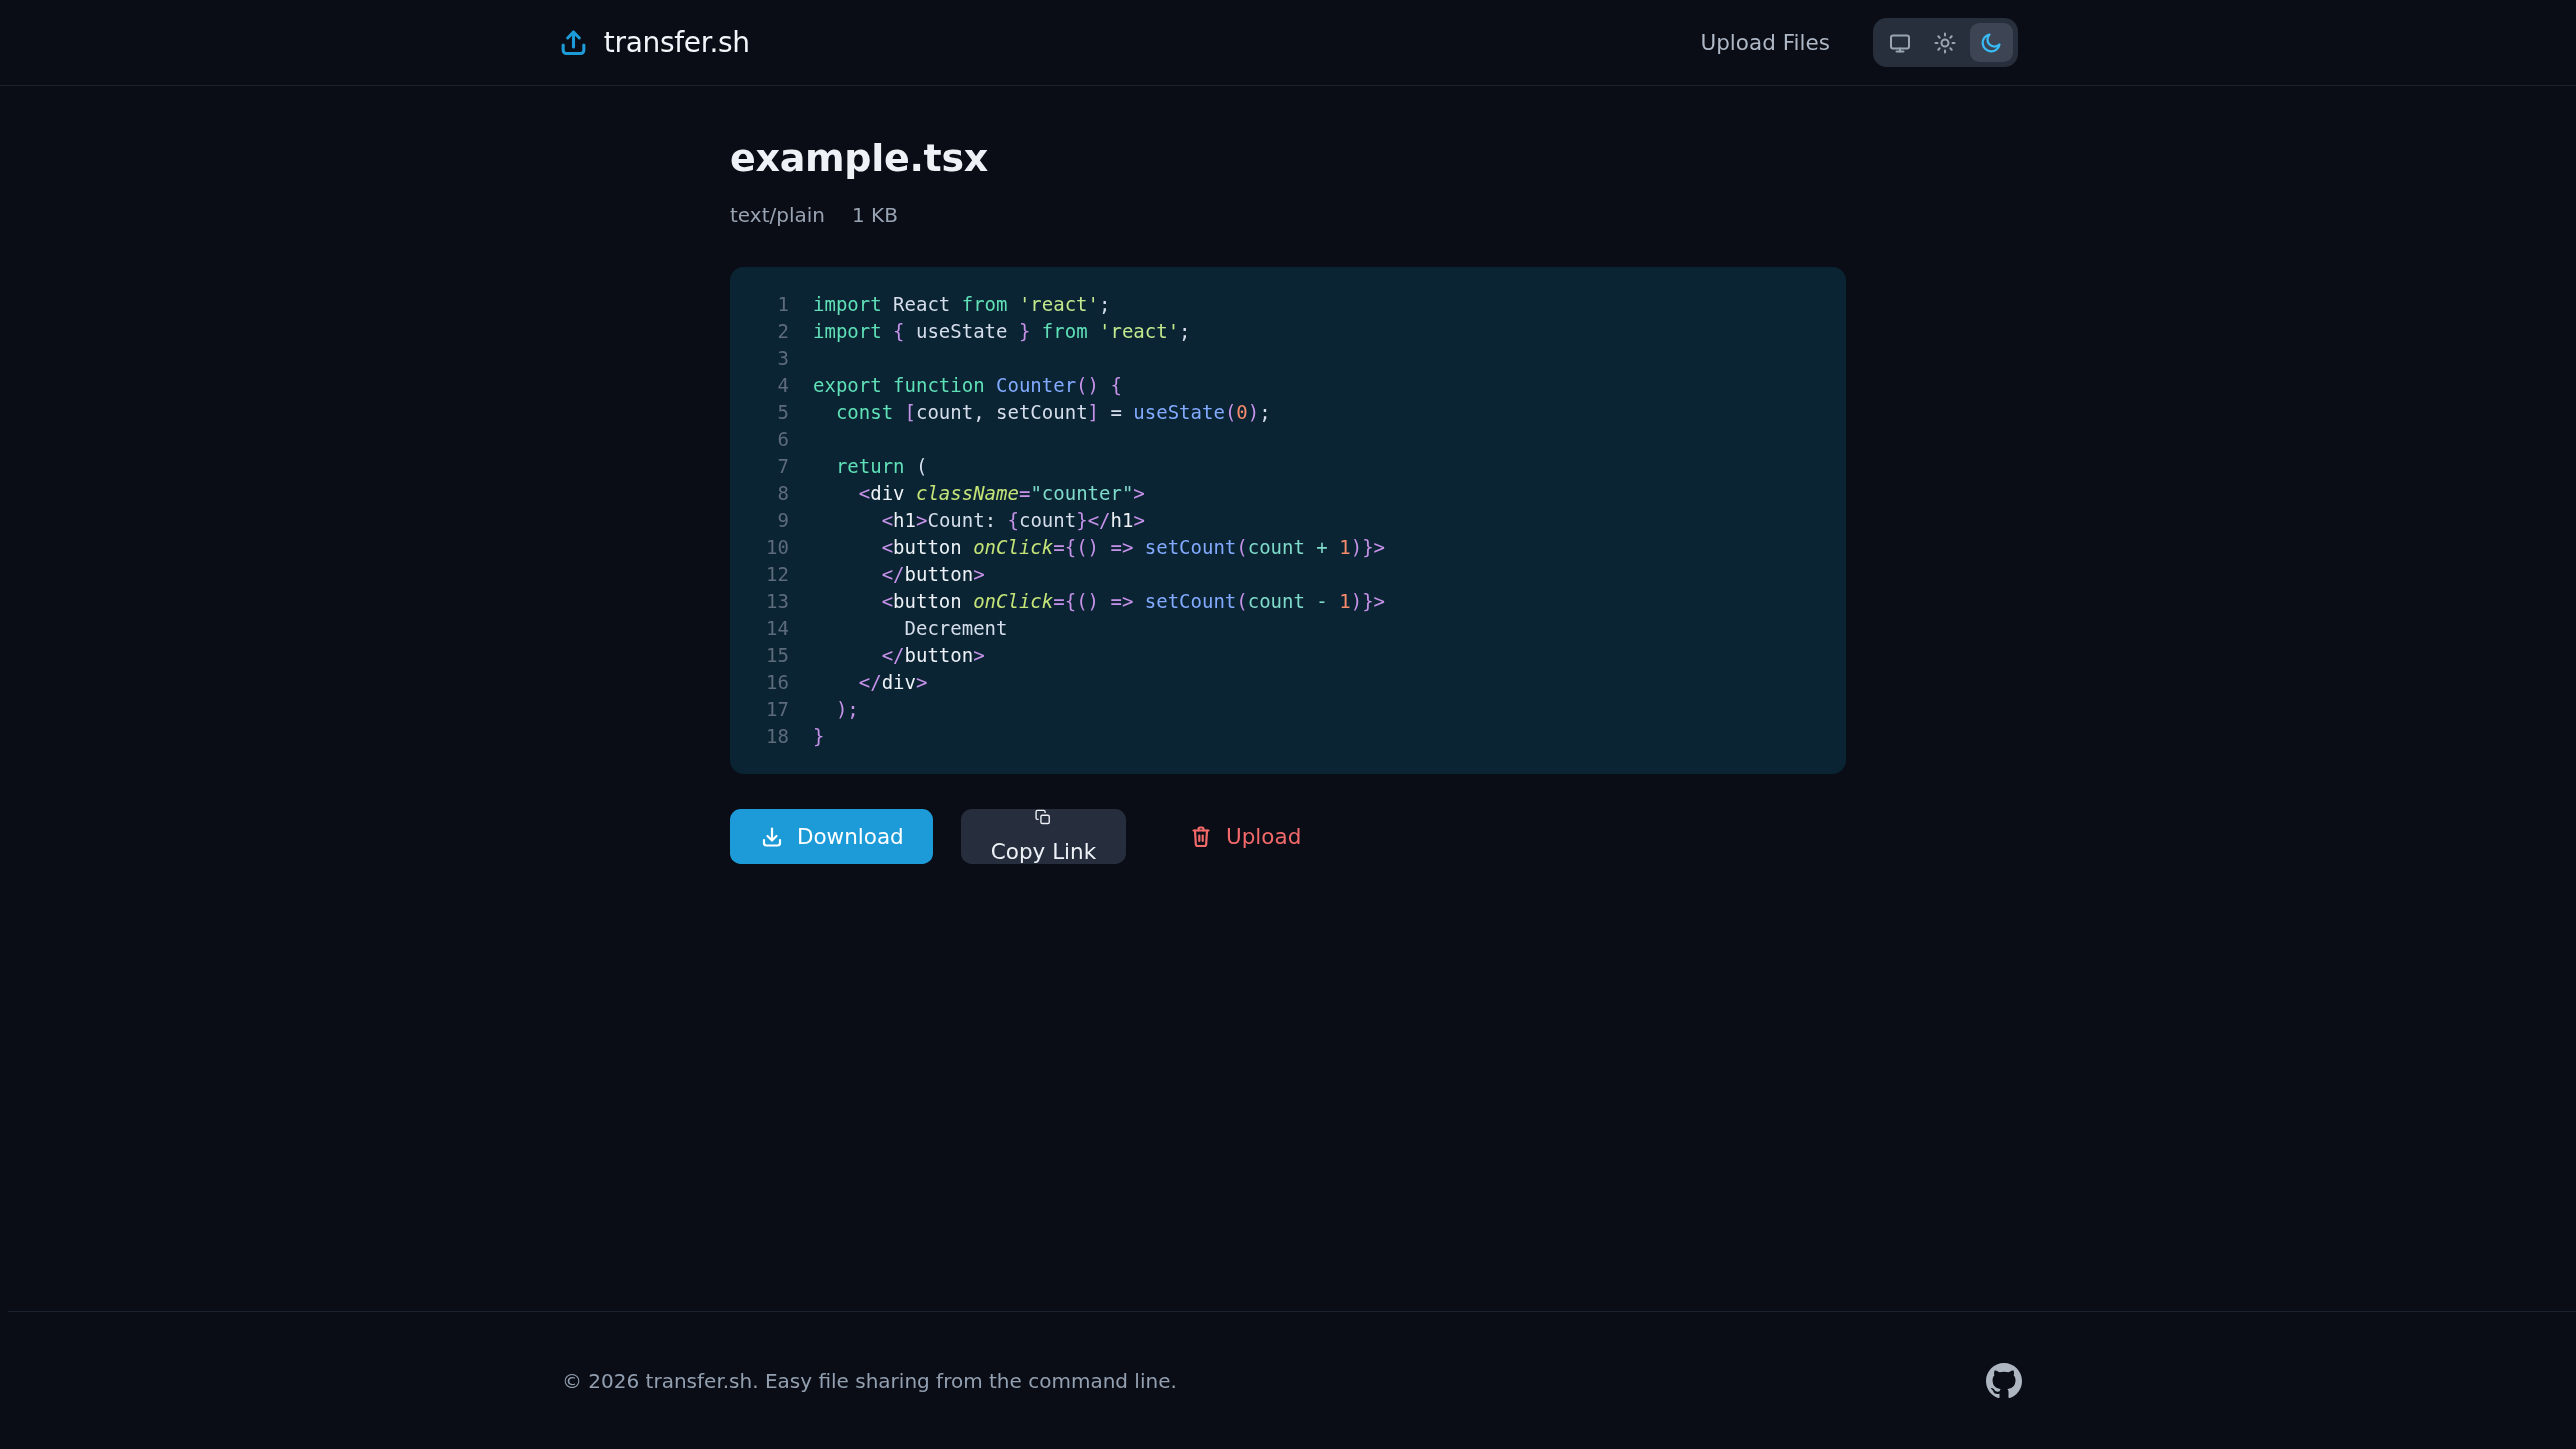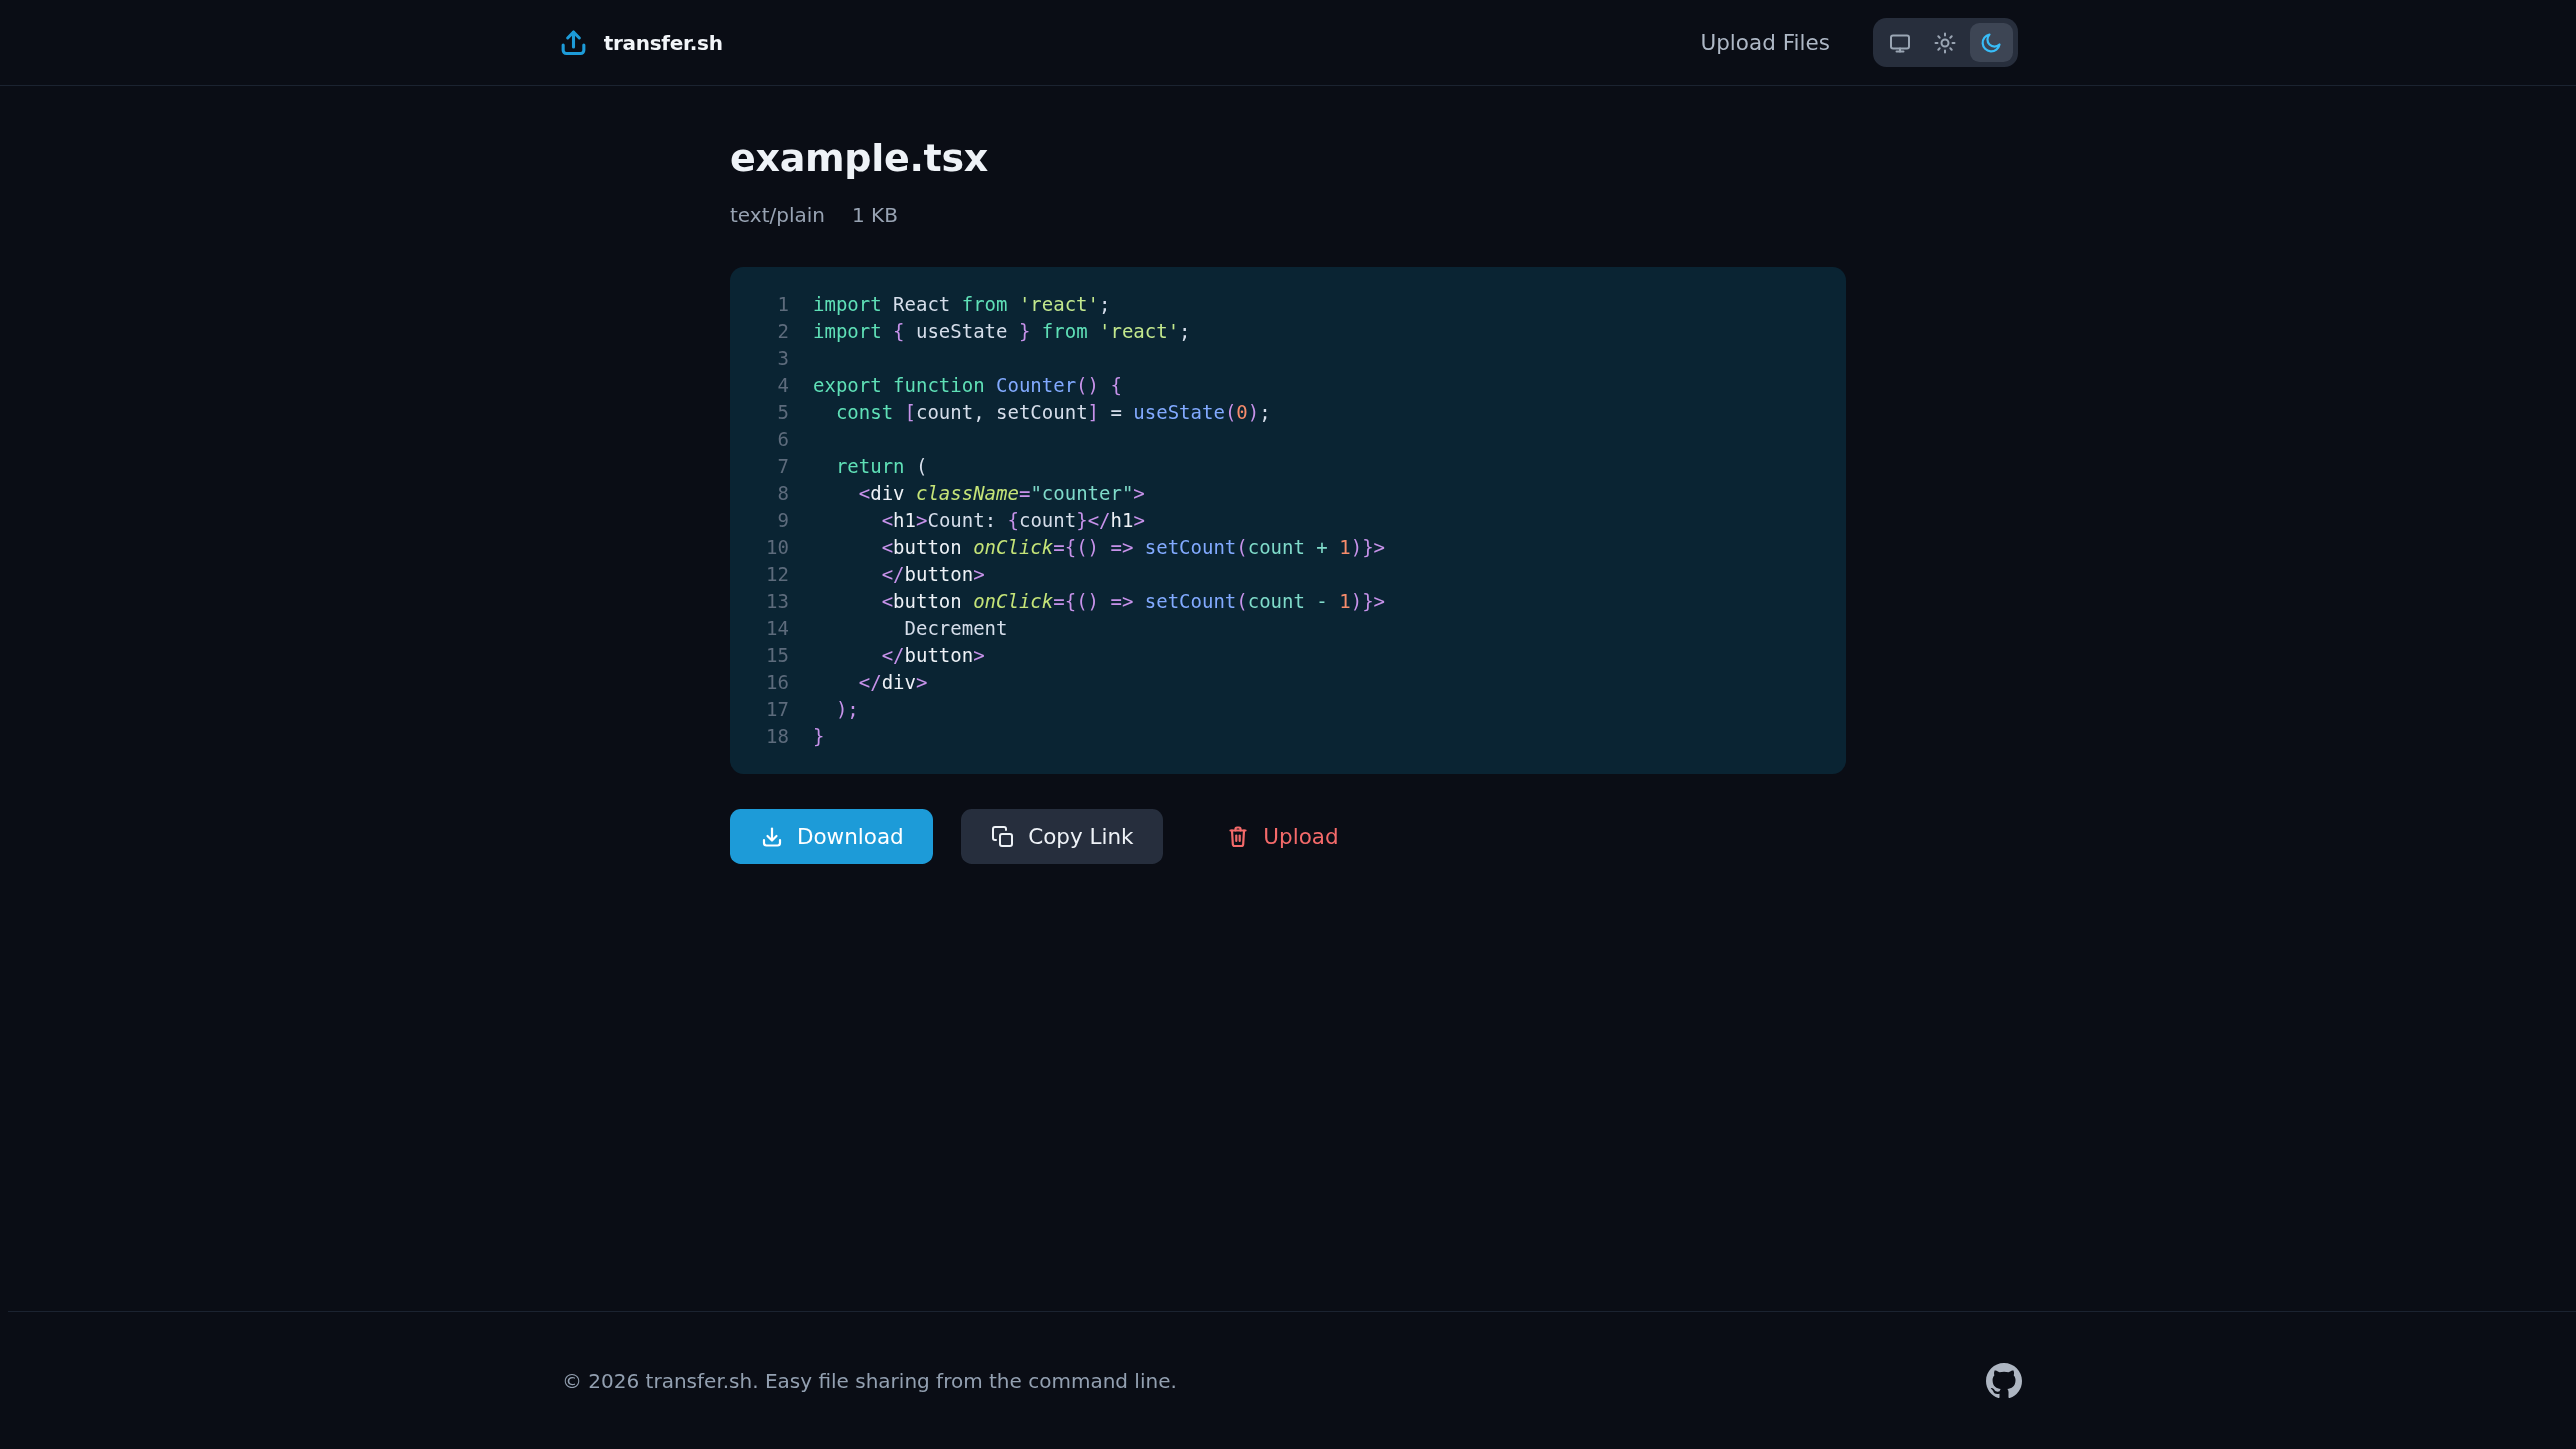--- a/index.html
+++ b/index.html
@@ -9,21 +9,21 @@
     color:#eef2f7;
     font-family:"DejaVu Sans","Liberation Sans",sans-serif;
   }
   .page { width:2576px; height:1449px; display:flex; flex-direction:column; }
 
   
   header { height:86px; flex:0 0 auto; border-bottom:1.3px solid #1b2330; }
   .hwrap { width:1460px; height:100%; margin:0 auto; display:flex; align-items:center; justify-content:space-between; }
   .logo { display:flex; align-items:center; gap:14.8px; text-decoration:none; color:#f2f5f9; cursor:pointer; }
   .logo svg { width:31px; height:31px; color:#1d9bd8; }
-  .logo-text { font-size:20px; font-weight:700; letter-spacing:-0.3px; }
+  .logo-text { font-size:28px; font-weight:400; letter-spacing:-0.3px; }
   .hright { display:flex; align-items:center; gap:43px; }
   .nav-link { font-size:21.5px; color:#aeb8c6; text-decoration:none; cursor:pointer; }
   .toggle { background:#272e3c; border-radius:13.4px; padding:5.4px; display:flex; align-items:center; gap:2.7px; }
   .tbtn { width:43px; height:39px; border:none; background:transparent; border-radius:9.4px;
           display:flex; align-items:center; justify-content:center; color:#9aa5b3; cursor:pointer; }
   .tbtn svg { width:24px; height:24px; }
   .tbtn.active { background:#3d4554; color:#38bdf8; }
 
   
   main { flex:1 1 auto; }
@@ -47,21 +47,21 @@
   .tk-pu { color:#c792ea; }
   .tk-op { color:#7fdbca;text-align:right; }
   .tk-at { color:#c5e478; font-style:italic; }
 
   .actions { margin-top:35px; display:flex; align-items:flex-end; gap:28px; }
   .btn { height:55px; border:none; border-radius:10.7px; font-size:21.5px;
          font-family:"DejaVu Sans","Liberation Sans",sans-serif;
          display:flex; align-items:center; gap:13.4px; padding:0 29.5px; cursor:pointer; }
   .btn svg { width:24px; height:24px; }
   .btn-primary { background:#1d9bd8; color:#ffffff; }
-  .btn-secondary { background:#262e3d; color:#eef2f7; }
+  .btn-secondary { background:#262e3d; color:#eef2f7;flex-direction:column; }
   .btn-danger { background:transparent; color:#f46a6a; margin-left:21.5px; padding:0 13.4px; }
 
   
   footer { flex:0 0 auto; height:138px; border-top:1.3px solid #1b2330;margin-left:8px; }
   .fwrap { width:1460px; height:100%; margin:0 auto; display:flex; align-items:center; justify-content:space-between; }
   .copyright { font-size:20px; color:#93a0b1; }
   .gh-link { color:#aeb6c2; cursor:pointer; display:flex; }
   .gh-link svg { width:36px; height:36px; }
 </style>
 </head>

